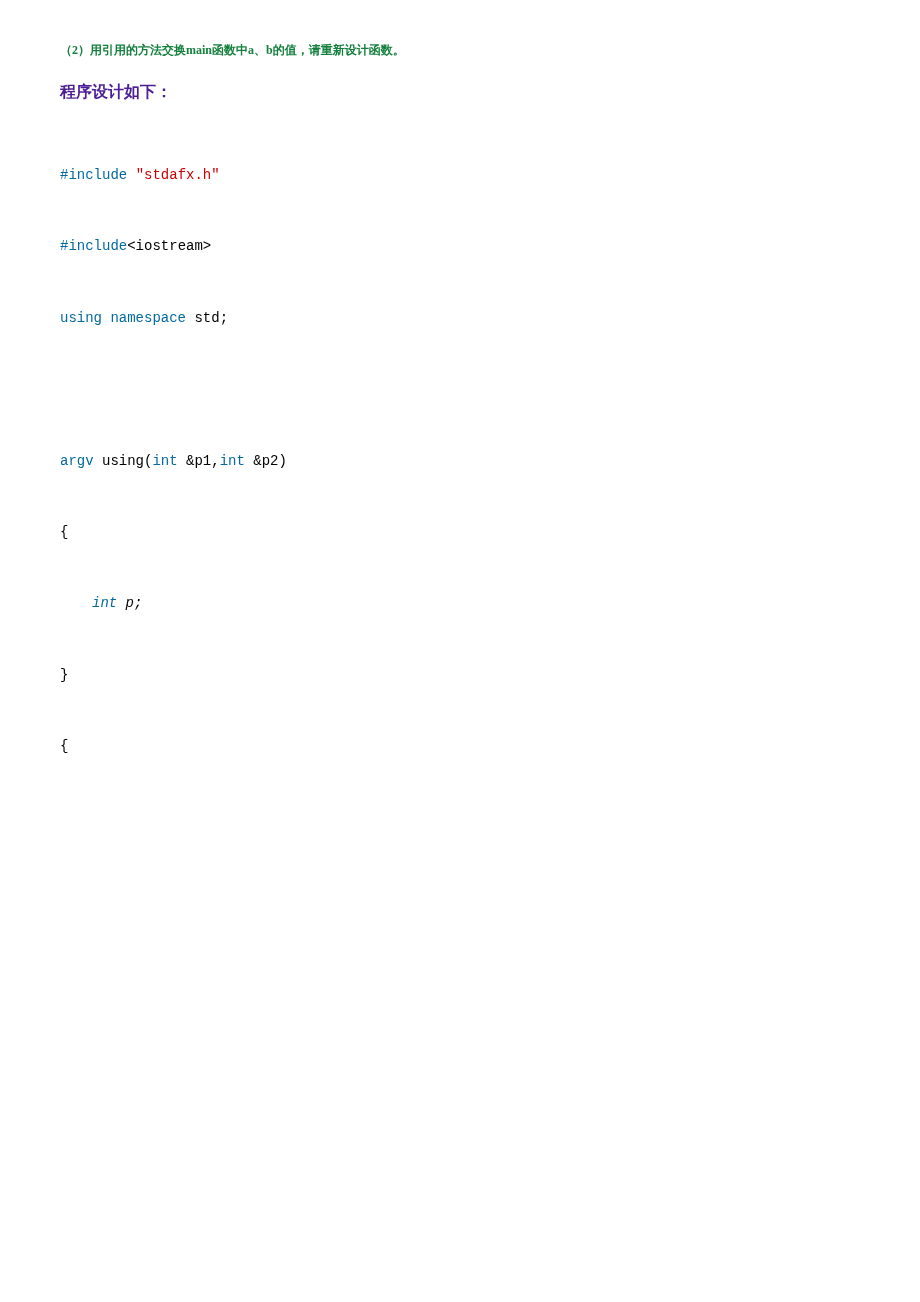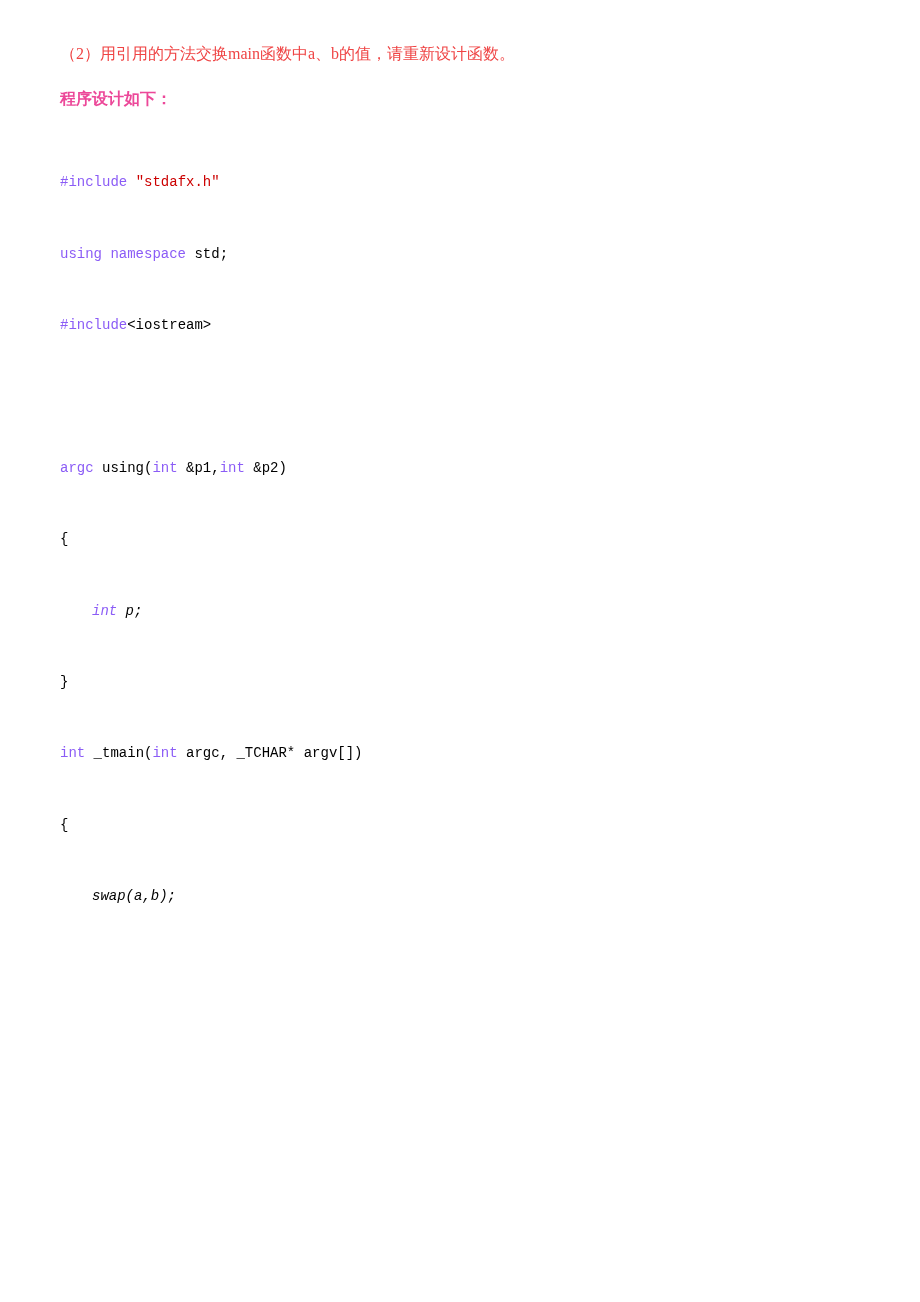--- a/index.html
+++ b/index.html
@@ -12,43 +12,44 @@
       font-family: "SimSun", "宋体", serif;
       font-size: 16px;
       color: #000000;
       width: 920px;
       min-height: 1302px;
       padding: 40px 60px 40px 60px;
       line-height: 1.8;
     }
     .intro-text {
       font-family: "SimSun", "宋体", serif;
-      font-size: 16px;
-      color: #ef4444;
+      font-size: 12px;
+      color: #15803d;
       margin-bottom: 16px;
       line-height: 1.8;
+      font-weight: bold;
     }
     .section-title {
       font-family: "SimSun", "宋体", serif;
       font-size: 16px;
-      color: #ec4899;
+      color: #4c1d95;
       font-weight: bold;
       margin-bottom: 10px;
       margin-top: 4px;
     }
     .code-block {
       font-family: "Courier New", Courier, monospace;
       font-size: 14px;
       color: #000000;
       line-height: 1.7;
       margin-bottom: 10px;
       white-space: pre;
     }
     .kw-blue {
-      color: #8b5cf6;
+      color: #0369a1;
     }
     .str-red {
       color: #cc0000;
     }
     .code-line {
       display: block;
       font-family: "Courier New", Courier, monospace;
       font-size: 14px;
       line-height: 1.7;
     }
@@ -63,26 +64,24 @@
 <div>
   <p class="intro-text">（2）用引用的方法交换main函数中a、b的值，请重新设计函数。</p>
 </div>
 
 <div>
   <p class="section-title">程序设计如下：</p>
 </div>
 
 <div class="code-block">
   <span class="code-line"><span class="kw-blue">#include </span><span class="str-red">"stdafx.h"</span></span>
+  <span class="code-line"><span class="kw-blue">#include</span><span>&lt;iostream&gt;</span></span>
   <span class="code-line"><span class="kw-blue">using namespace</span><span> std;</span></span>
-  <span class="code-line"><span class="kw-blue">#include</span><span>&lt;iostream&gt;</span></span>
   <span class="code-line"> </span>
-  <span class="code-line"><span class="kw-blue">argc</span><span> using(</span><span class="kw-blue">int</span><span> &amp;p1,</span><span class="kw-blue">int</span><span> &amp;p2)</span></span>
+  <span class="code-line"><span class="kw-blue">argv</span><span> using(</span><span class="kw-blue">int</span><span> &amp;p1,</span><span class="kw-blue">int</span><span> &amp;p2)</span></span>
   <span class="code-line">{</span>
   <span class="code-line indent1"><span class="kw-blue">int</span><span> p;</span></span>
   <span class="code-line">}</span>
-  <span class="code-line"><span class="kw-blue">int</span><span> _tmain(</span><span class="kw-blue">int</span><span> argc, _TCHAR* argv[])</span></span>
   <span class="code-line">{</span>
-  <span class="code-line indent1">swap(a,b);</span>
   
   
   
 </div>
 
 </body></html>

